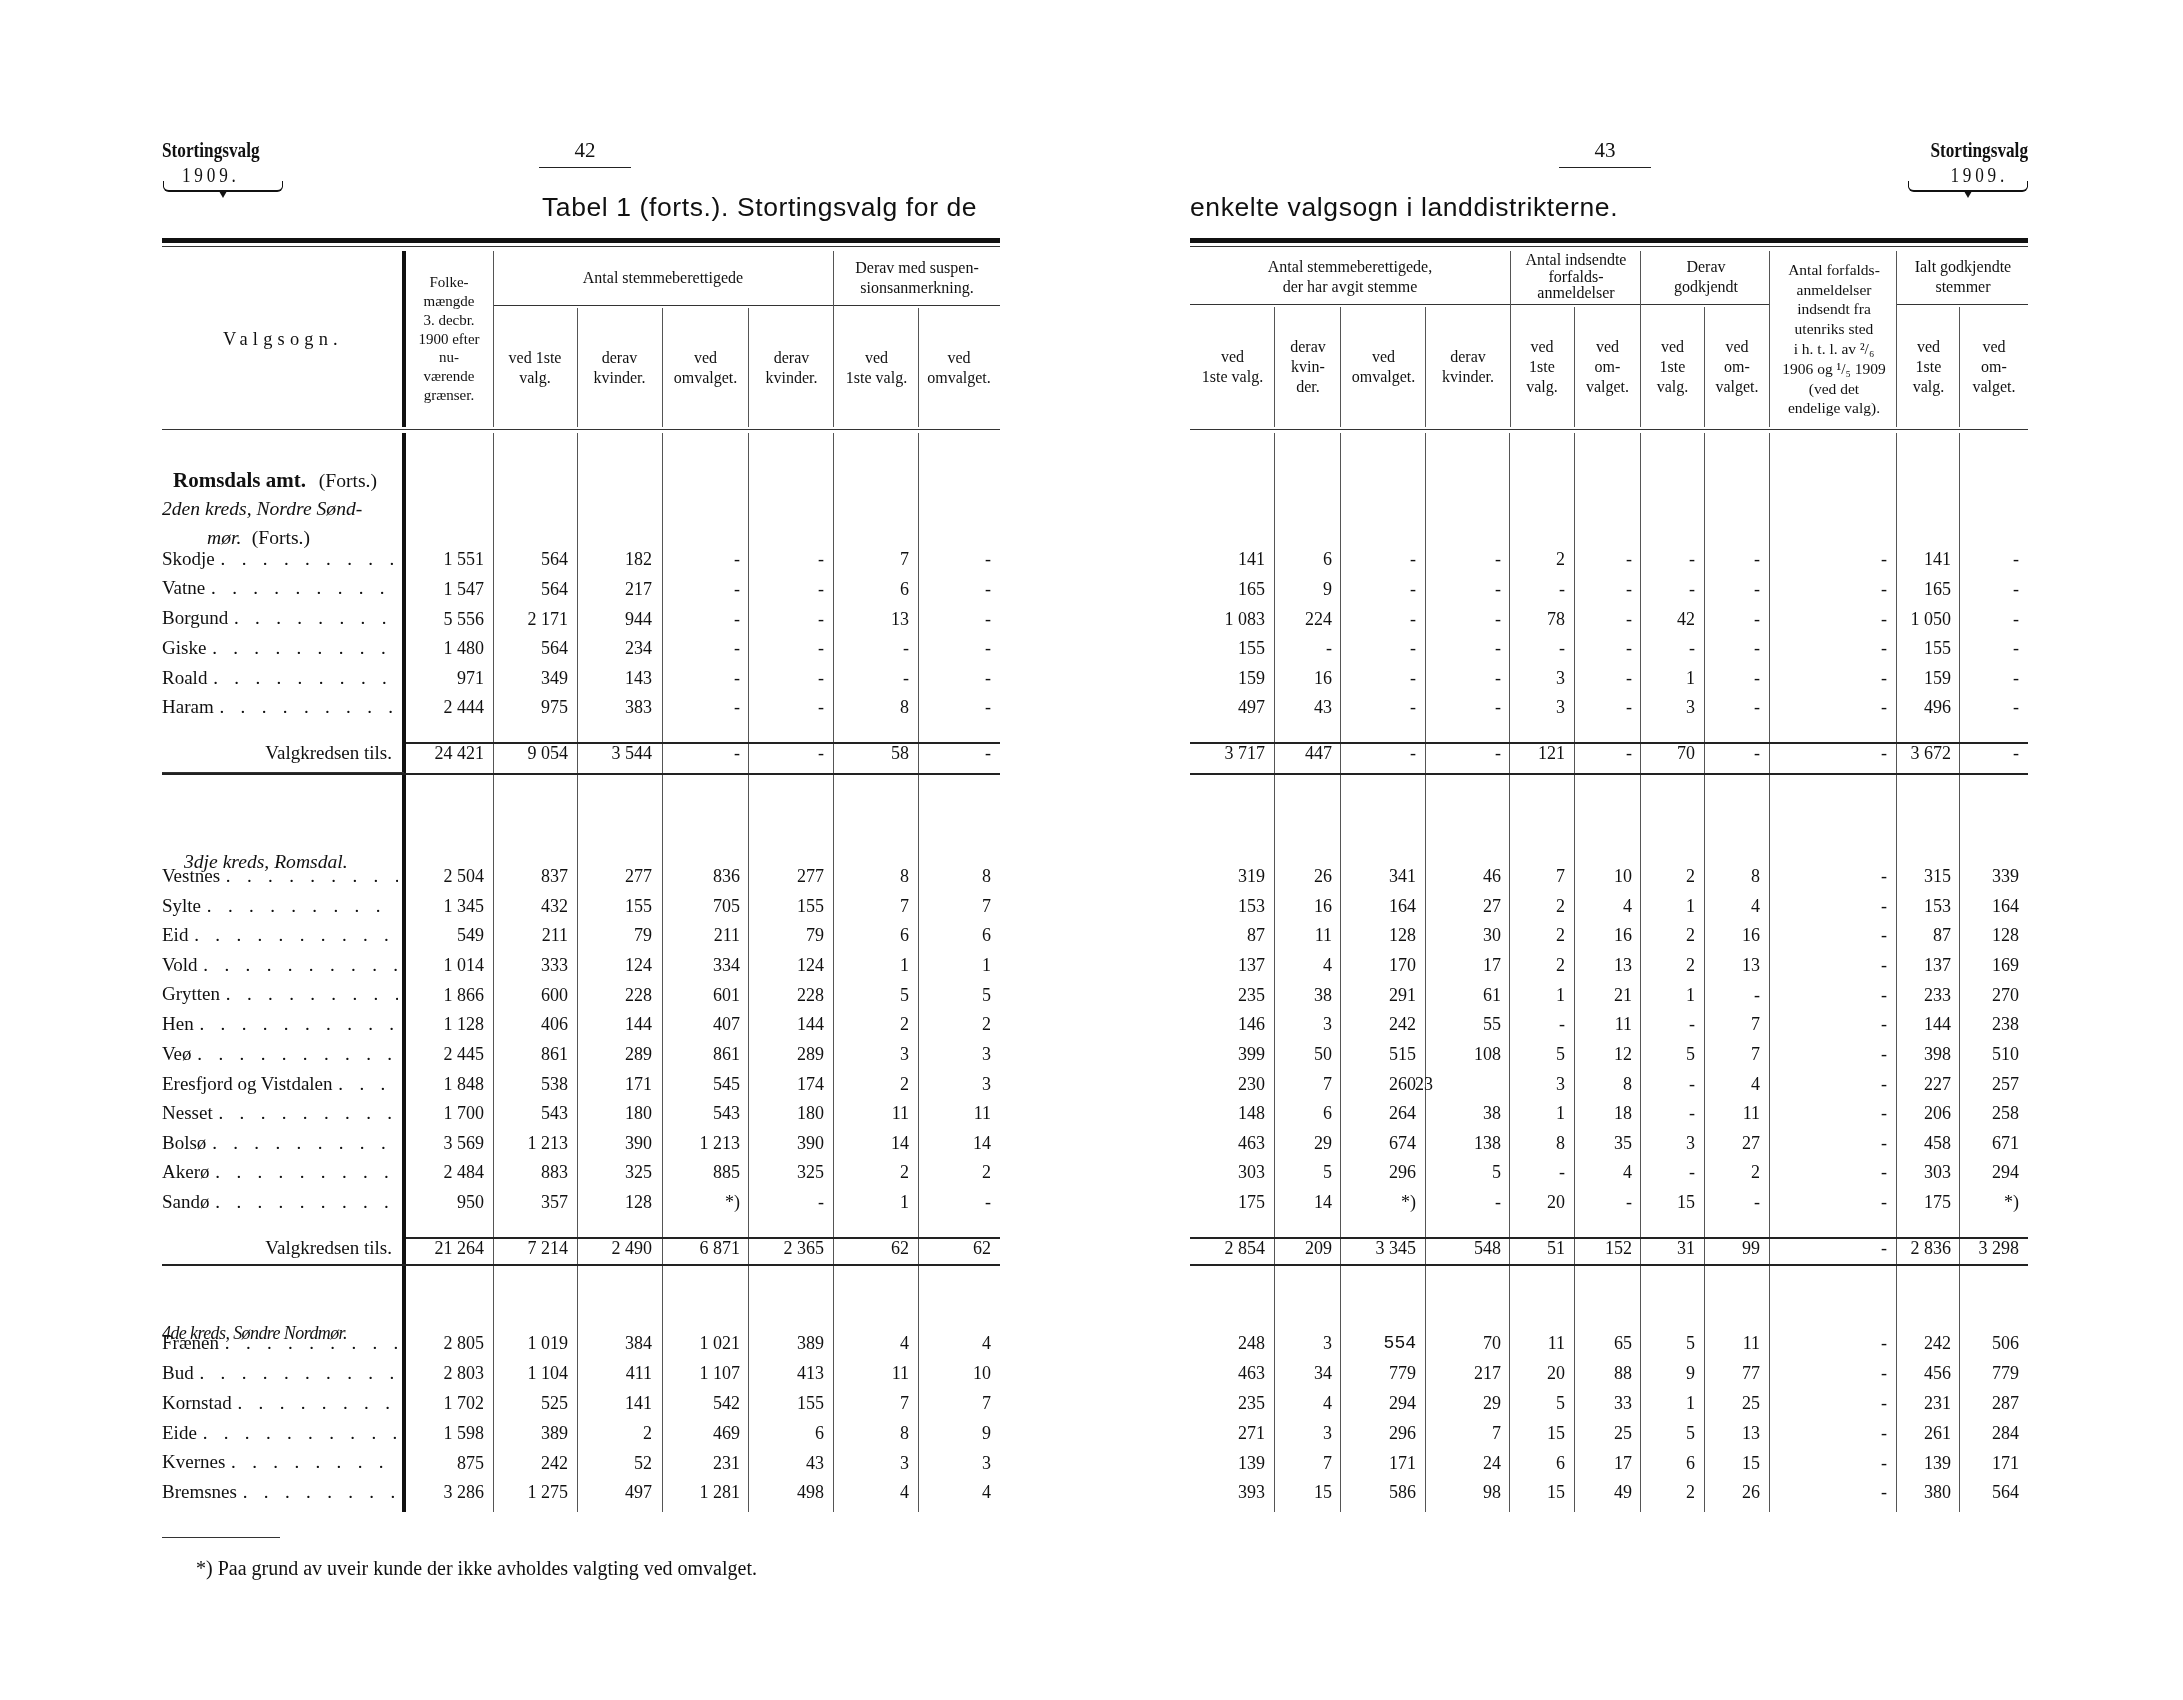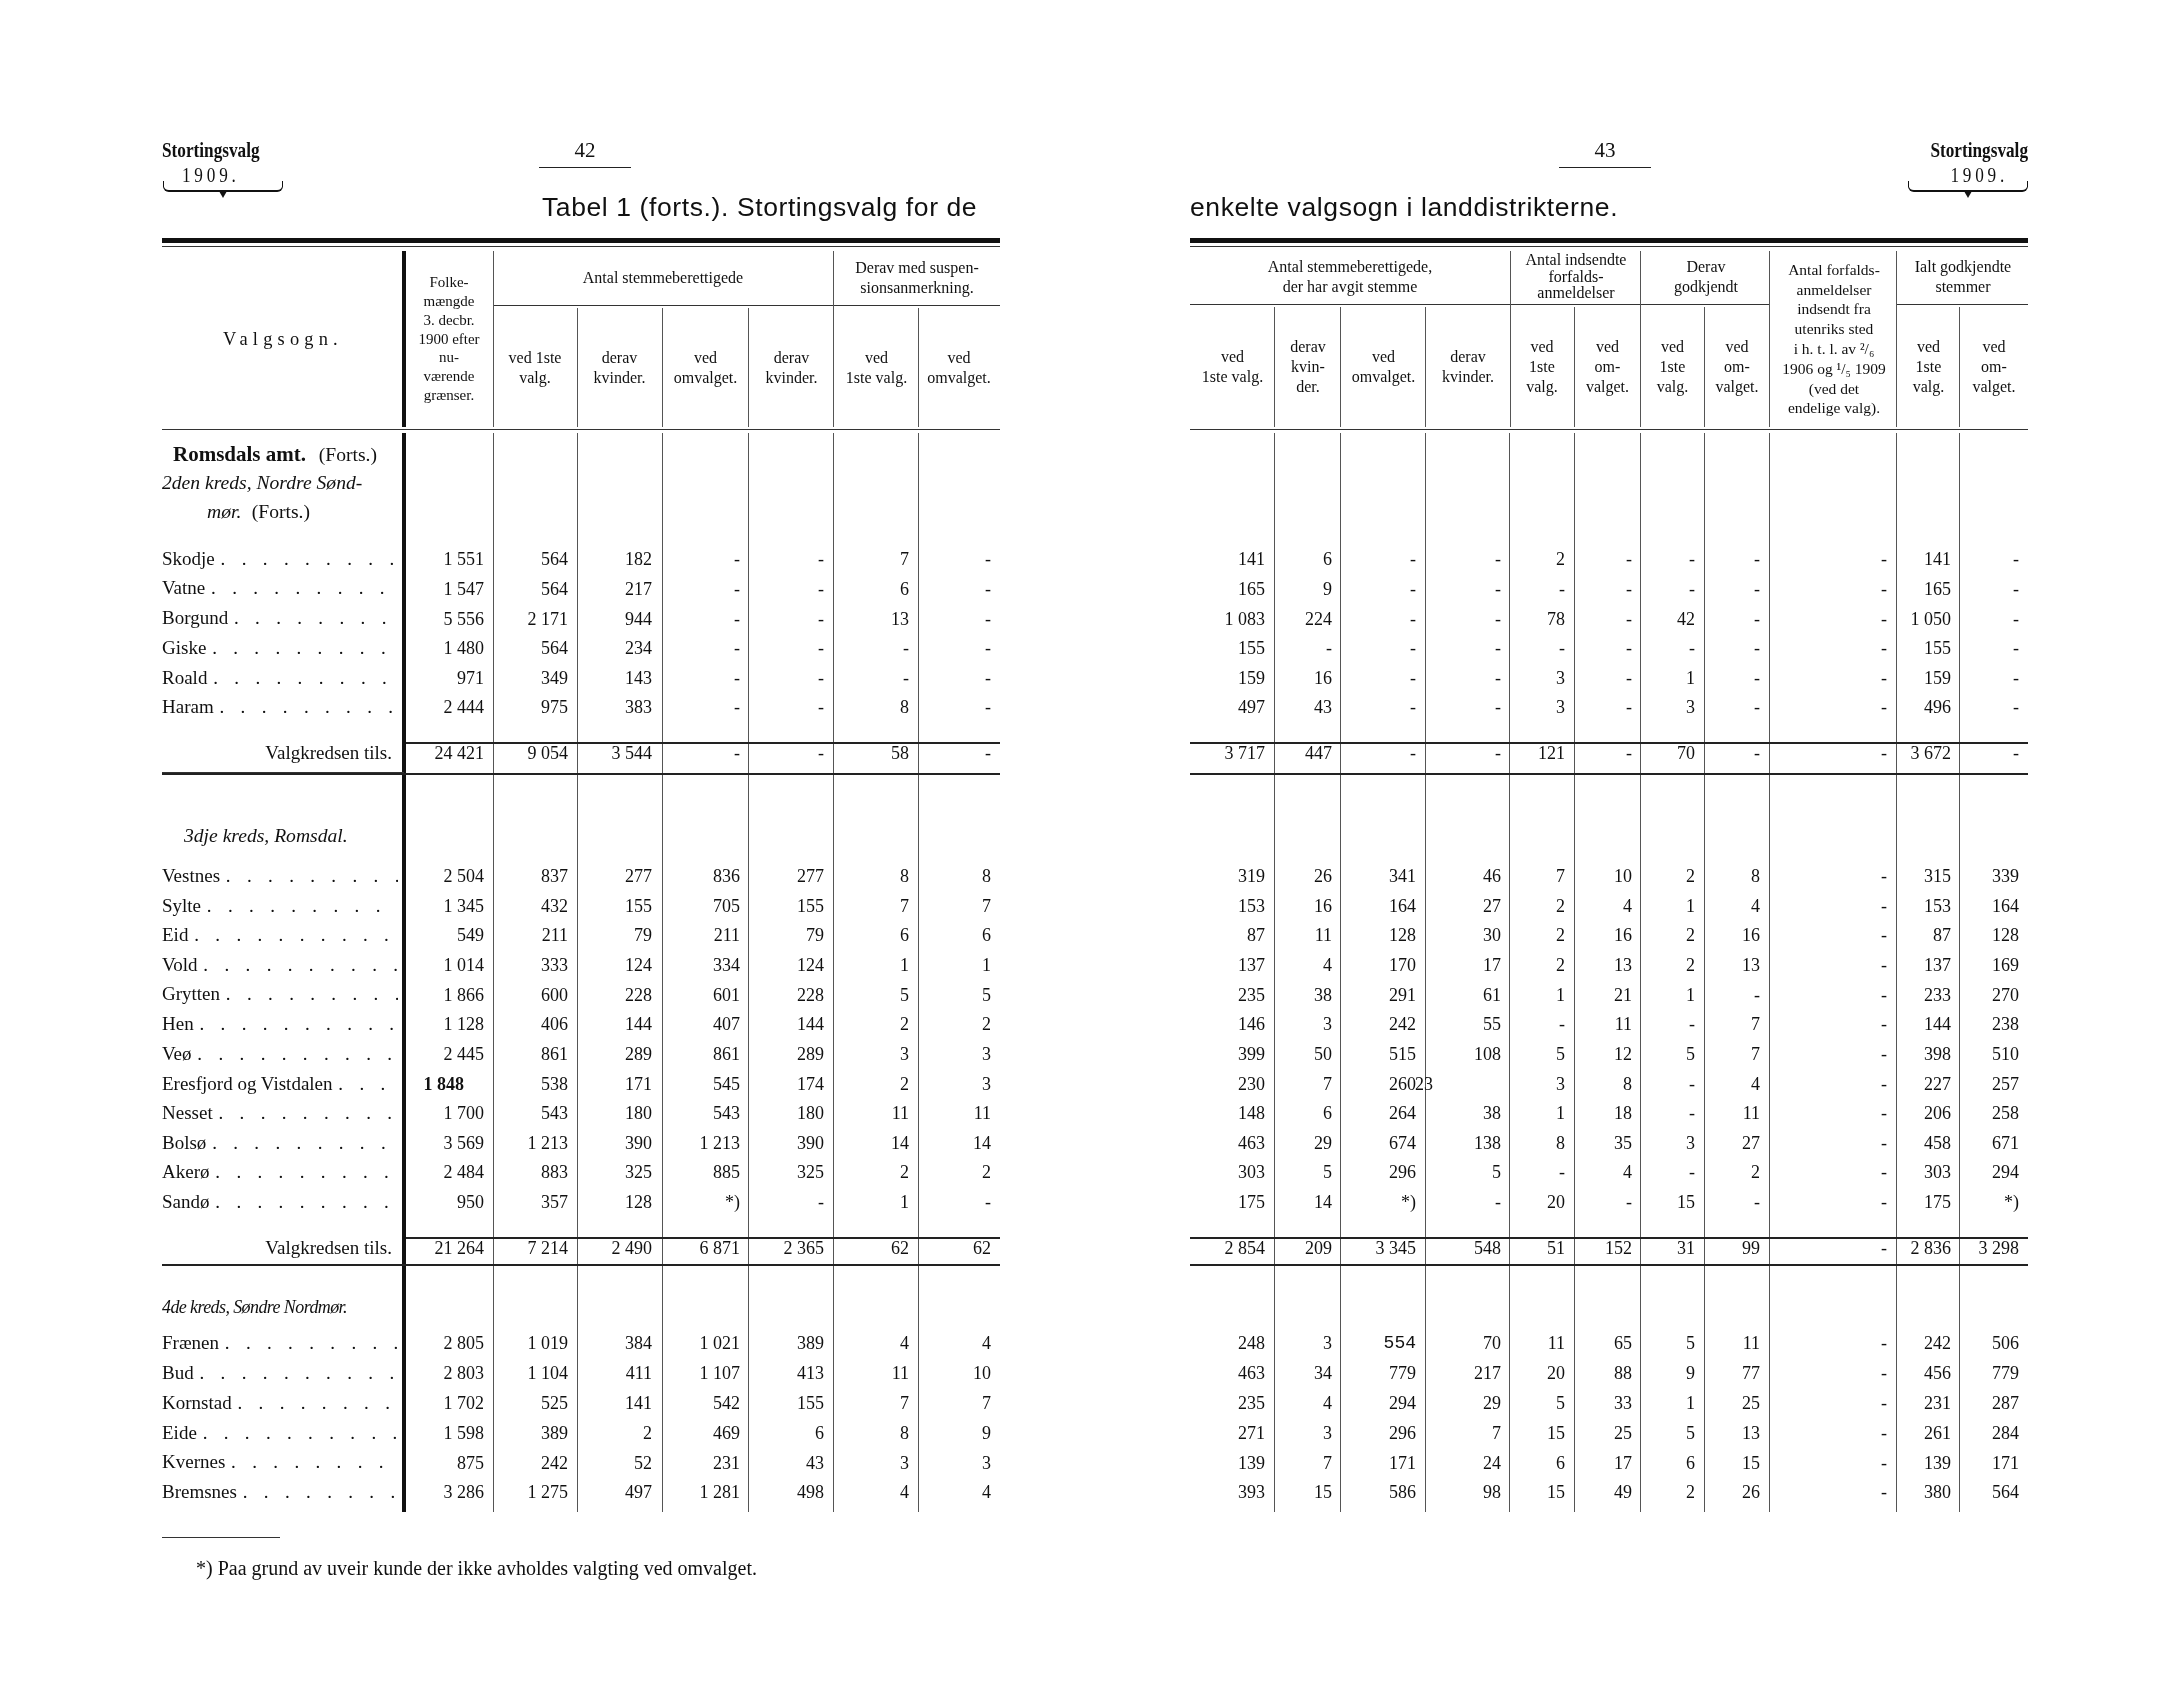--- a/index.html
+++ b/index.html
@@ -17,21 +17,21 @@
   .rule-thick { height:5.2px; background:#111; }
   .rule-thin { height:1.2px; background:#333; }
   .rule-mid { height:1.7px; background:#222; }
   .vline { position:absolute; width:1.2px; background:#555; }
   .vline.thick { width:3.5px; background:#111; }
   .hdr { position:absolute; font-size:16px; text-align:center; line-height:1.25; display:flex; align-items:center; justify-content:center; }
   .hdr span { display:block; }
   .cell { position:absolute; font-size:18px; text-align:right; white-space:nowrap; font-family:"Liberation Serif",serif; }
   .label { position:absolute; font-size:19px; white-space:nowrap; overflow:hidden; }
   .label .dots { letter-spacing:5.8px; }
-  .section { position:absolute; font-size:19.6px; font-style:italic; white-space:nowrap; }
+  .section { position:absolute; font-size:19.6px; font-style:italic; white-space:nowrap;margin-top:26px; }
   .section b { font-style:normal; }
   .tot { position:absolute; font-size:19px; text-align:right; white-space:nowrap; }
   .footnote { font-size:20px; white-space:nowrap; }
 </style>
 </head>
 <body>
 
 <div class="abs runhead" style="left:162px; top:138px;">
   <span>Stortingsvalg</span>
   <span class="yr">1909.</span>
@@ -646,21 +646,21 @@
       <div class="cell" style="left:1510px; top:1044px; width:55px;">5</div>
       <div class="cell" style="left:1574px; top:1044px; width:58px;">12</div>
       <div class="cell" style="left:1641px; top:1044px; width:54px;">5</div>
       <div class="cell" style="left:1704px; top:1044px; width:56px;">7</div>
       <div class="cell" style="left:1770px; top:1044px; width:117px;">-</div>
       <div class="cell" style="left:1897px; top:1044px; width:54px;">398</div>
       <div class="cell" style="left:1960px; top:1044px; width:59px;">510</div>
     </div>
     <div>
       <div class="label" style="left:162px; top:1073px; width:236px;"><span>Eresfjord og Vistdalen</span><span class="dots" style="margin-left:5.8px;">. . . . . . . . . . . . . . . . . . .</span></div>
-      <div class="cell" style="left:384px; top:1074px; width:80px;font-weight:bold;">1 848</div>
+      <div class="cell" style="left:404px; top:1074px; width:80px;">1 848</div>
       <div class="cell" style="left:493px; top:1074px; width:75px;">538</div>
       <div class="cell" style="left:577px; top:1074px; width:75px;">171</div>
       <div class="cell" style="left:662px; top:1074px; width:78px;">545</div>
       <div class="cell" style="left:749px; top:1074px; width:75px;">174</div>
       <div class="cell" style="left:834px; top:1074px; width:75px;">2</div>
       <div class="cell" style="left:918px; top:1074px; width:73px;">3</div>
       <div class="cell" style="left:1190px; top:1074px; width:75px;">230</div>
       <div class="cell" style="left:1275px; top:1074px; width:57px;">7</div>
       <div class="cell" style="left:1341px; top:1074px; width:75px;">260</div>
       <div class="cell" style="left:1358px; top:1074px; width:75px;">23</div>

